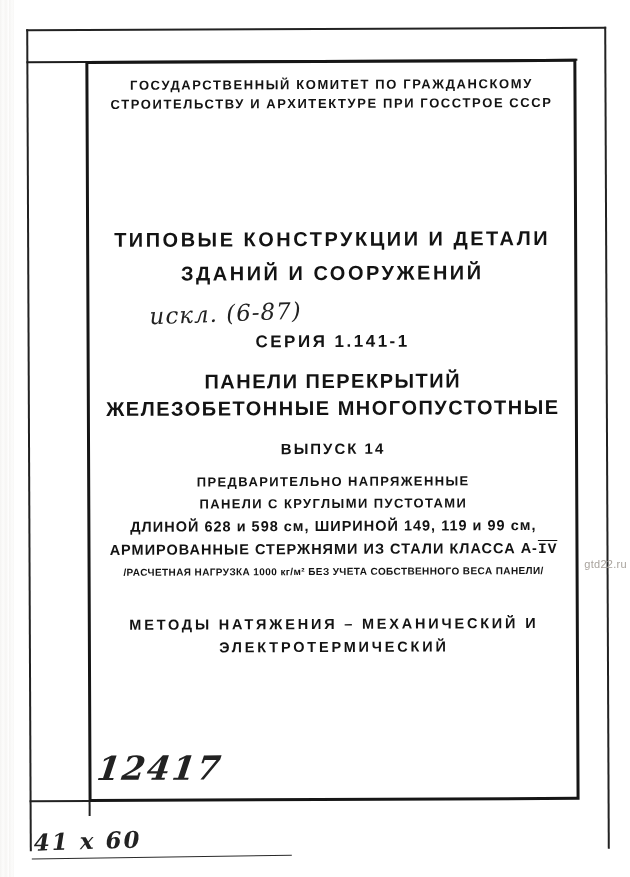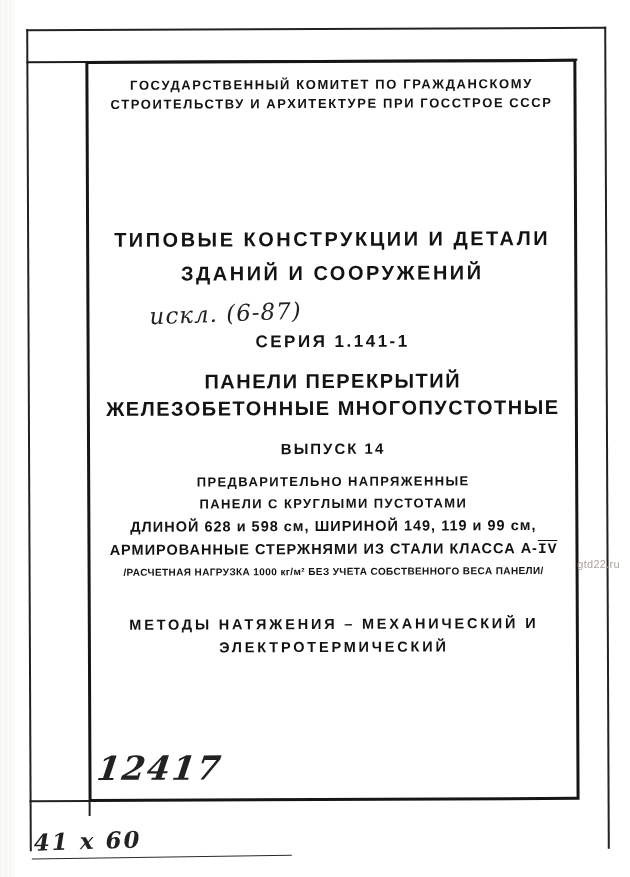--- a/index.html
+++ b/index.html
@@ -120,21 +120,21 @@
   }
   .format-underline {
     position: absolute;
     left: 30px; top: 856px;
     width: 260px; height: 0;
     border-top: 1.5px solid #2a2a2a;
     transform: rotate(-0.6deg);
   }
   .watermark {
     position: absolute;
-    right: 10px; top: 558px;
+    right: 3px; top: 558px;
     font-size: 11px;
     font-weight: normal;
     color: #a9a39d;
     letter-spacing: .3px;
   }
 </style>
 </head>
 <body>
 
 <div class="scan">

